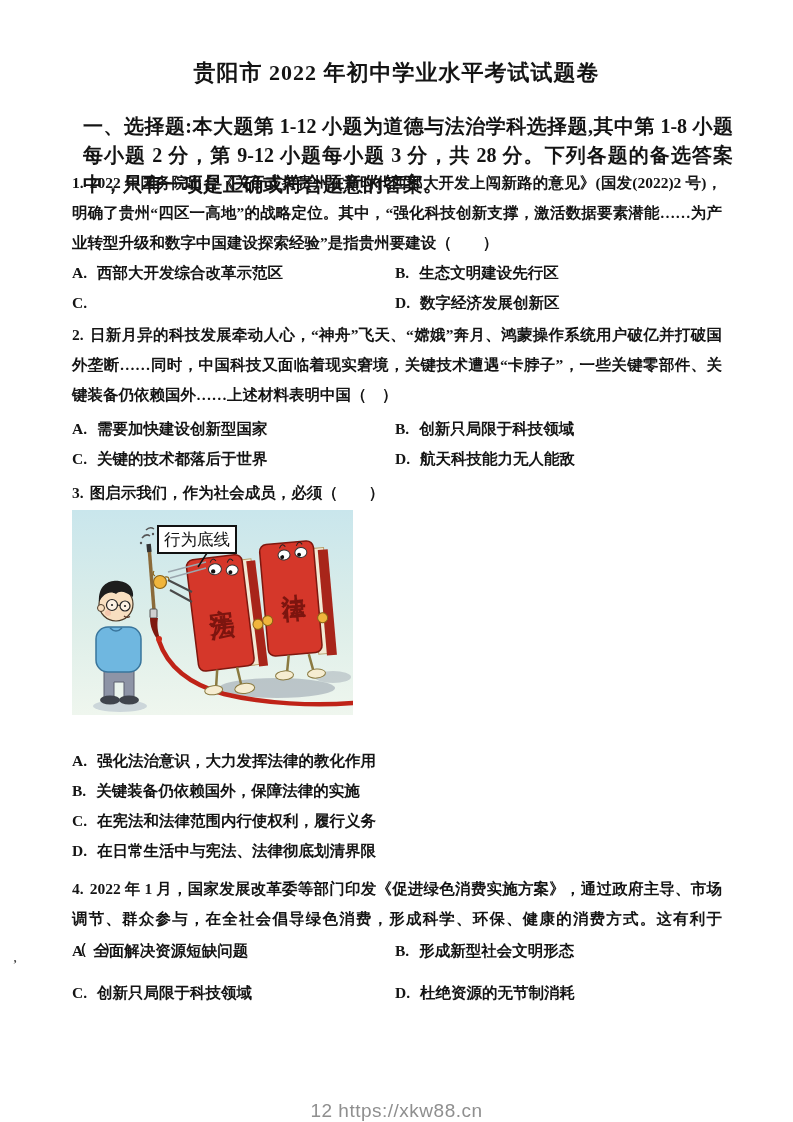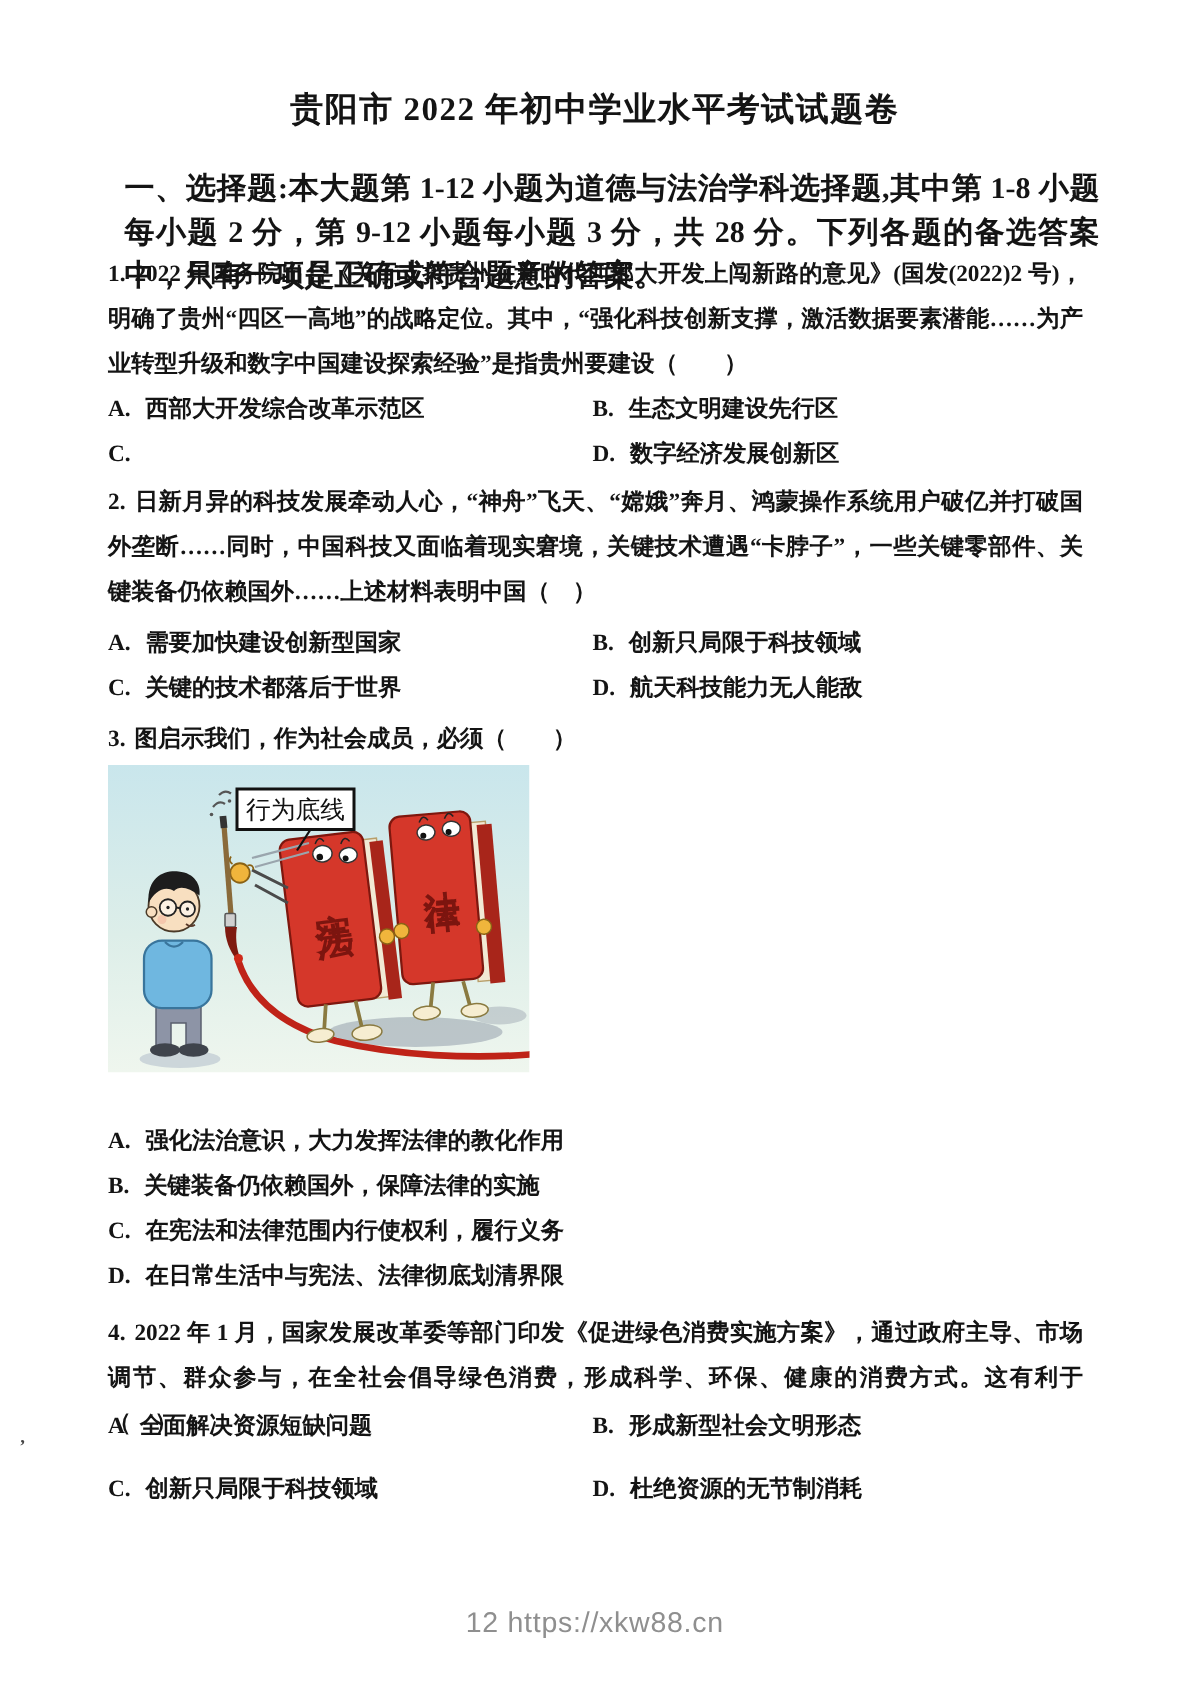--- a/index.html
+++ b/index.html
@@ -26,21 +26,21 @@
   .opt{display:flex;}
   .opt-left{width:323px;}
   .ol{margin-right:10px;white-space:pre;}
   .opts-stack .opt{height:30px;}
   .gap12 .optrow + .optrow{margin-top:12px;}
   .stray{
     position:absolute;left:13px;top:958px;font-size:12px;color:#444;line-height:12px;
   }
   .illustration{position:absolute;left:72px;top:510px;}
   .footer{
-    position:absolute;left:0;top:1072px;width:793px;text-align:center;
+    position:absolute;left:0;top:1100px;width:793px;text-align:center;
     font-family:"Liberation Sans","DejaVu Sans",sans-serif;
     font-size:19px;color:#8f8f8f;letter-spacing:0.5px;
   }
   .vtext{writing-mode:vertical-lr;text-orientation:upright;letter-spacing:5px;}
 </style>
 </head>
 <body>
 
 <div class="page">
 

